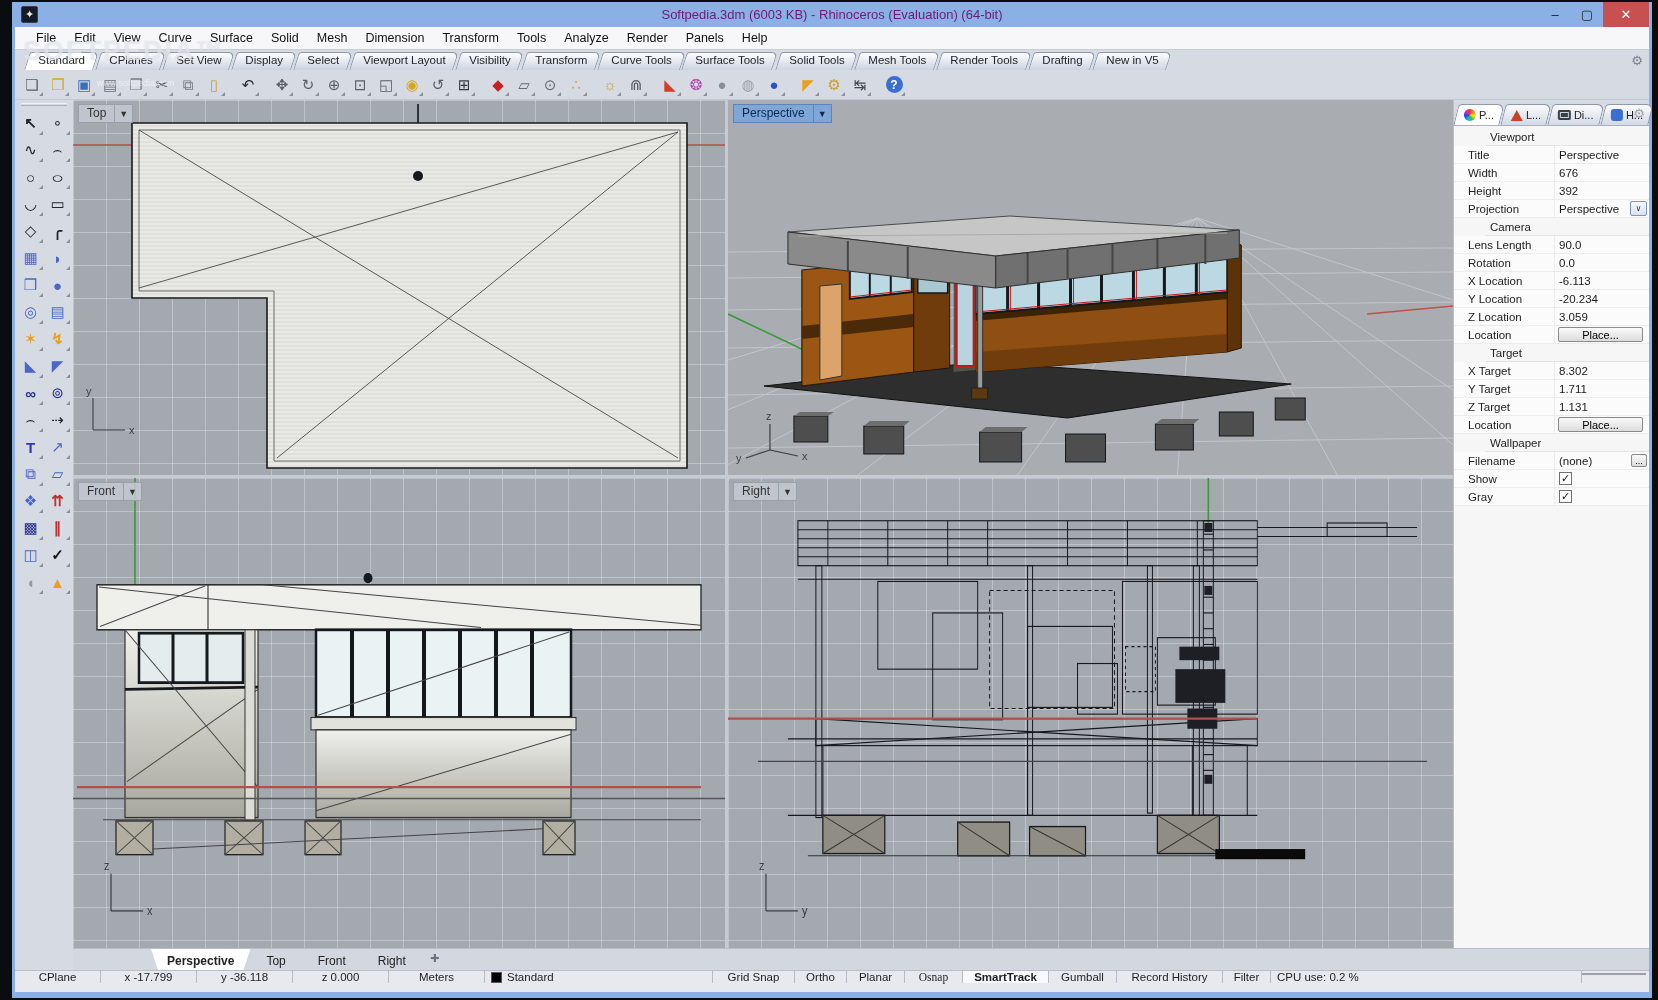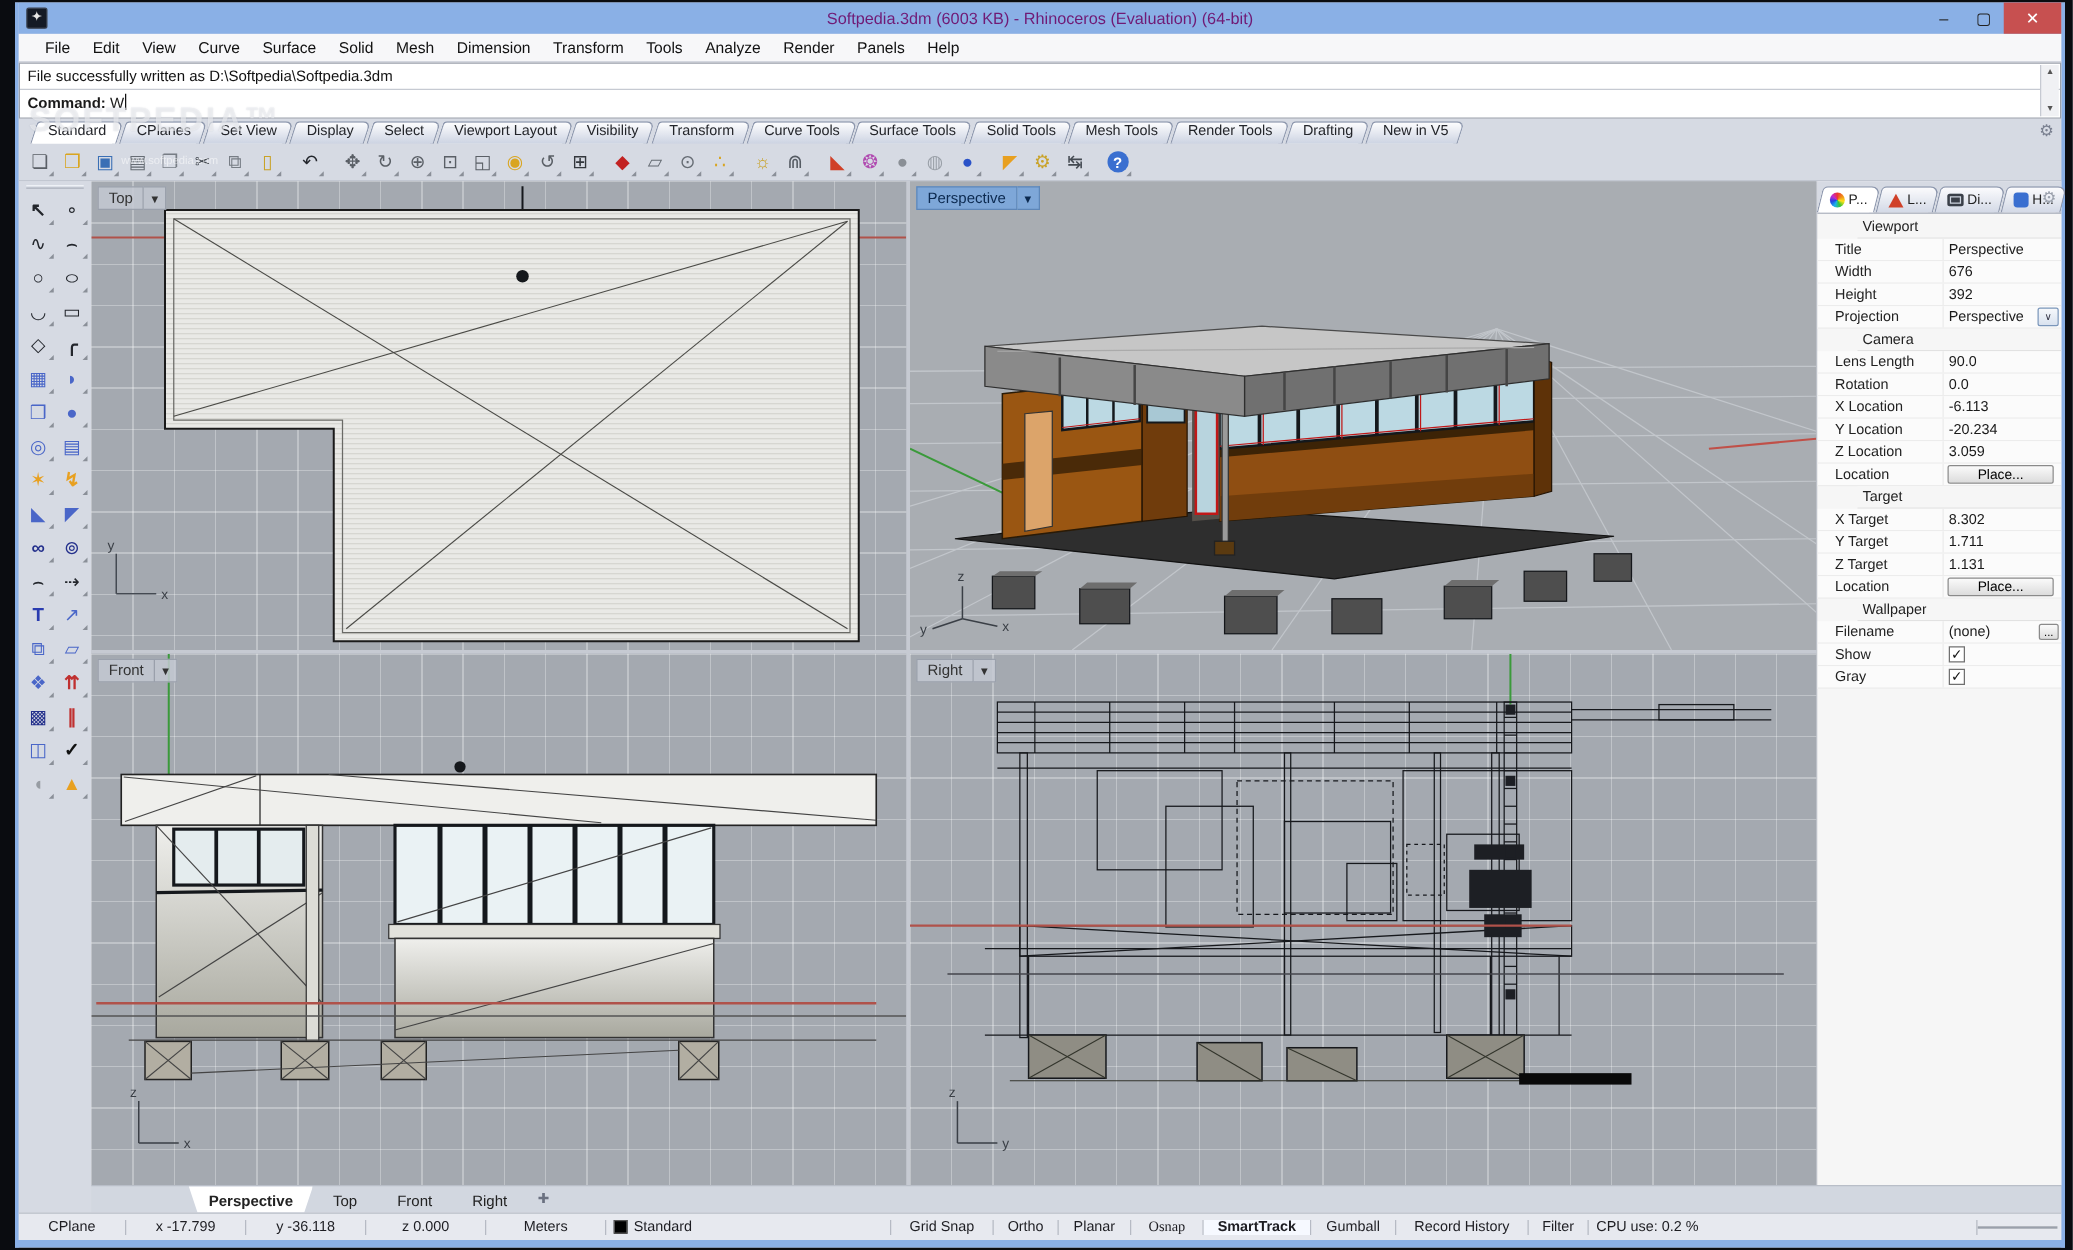--- a/index.html
+++ b/index.html
@@ -113,21 +113,21 @@
   .t-checkbox .pv-check{display:flex;width:13px;height:13px;margin-left:4px;background:#fff;border:1px solid #707070;
     align-items:center;justify-content:center;font-size:11px;font-weight:bold;color:#111;}
   .t-checkbox.checked .pv-check::after{content:"✓";}
   
   .vptab-row{height:22px;flex:none;background:#d2d7e0;border-top:1px solid #b9bec8;display:flex;align-items:stretch;padding-left:78px;}
   .vptab{padding:2px 16px 0 16px;font-size:12px;color:#222;position:relative;
     clip-path:polygon(0 0,100% 0,calc(100% - 7px) 100%,7px 100%);background:transparent;border:none;}
   .vptab.active{background:#fff;font-weight:bold;}
   .vptab-add{width:26px;font-size:11px;color:#6a7080;background:transparent;border:none;padding:0 0 2px 0;}
   
-  .statusbar{height:22px;flex:none;background:#e7e9ef;border-top:1px solid #b9bec8;display:flex;align-items:center;font-size:11.5px;overflow:hidden;}
+  .statusbar{height:22px;flex:none;background:#e7e9ef;border-top:1px solid #b9bec8;display:flex;align-items:flex-start;font-size:11.5px;overflow:hidden;}
   .seg{flex:none;display:flex;align-items:center;justify-content:center;padding:0 6px;border-right:1px solid #b6bac4;color:#1d1d22;white-space:nowrap;}
   .seg.flex{flex:1;justify-content:flex-start;}
   .seg.left{justify-content:flex-start;}
   .seg.bold{font-weight:bold;background:#f6f9ff;}
   .seg.sunken{background:#fff;border:1px solid #9aa0ab;margin:2px 3px 2px 0;}
   .seg .swatch-box{width:11px;height:11px;background:#000;border:1px solid #555;margin-right:5px;flex:none;display:none;}
   .seg.swatch .swatch-box{display:block;}
 </style>
 </head>
 <body>
@@ -155,31 +155,20 @@
       <span class="menu-item">Mesh</span>
       <span class="menu-item">Dimension</span>
       <span class="menu-item">Transform</span>
       <span class="menu-item">Tools</span>
       <span class="menu-item">Analyze</span>
       <span class="menu-item">Render</span>
       <span class="menu-item">Panels</span>
       <span class="menu-item">Help</span>
     </div>
 
-  <div class="cmd-wrap">
-    <div class="cmd-history">File successfully written as D:\Softpedia\Softpedia.3dm</div>
-    <div class="cmd-line">
-      <b>Command:</b>
-      <span> </span><span>W</span><span class="caret"></span>
-    </div>
-    <div class="cmd-scroll">
-      <span>▲</span>
-      <span>▼</span>
-    </div>
-  </div>
 
   <div class="ttab-row">
     <div class="watermark">SOFTPEDIA™</div>
     <div class="watermark-url">www.softpedia.com</div>
     <span style="display:contents">
       
     <span class="ttab active"><span>Standard</span></span><span class="ttab"><span>CPlanes</span></span><span class="ttab"><span>Set View</span></span><span class="ttab"><span>Display</span></span><span class="ttab"><span>Select</span></span><span class="ttab"><span>Viewport Layout</span></span><span class="ttab"><span>Visibility</span></span><span class="ttab"><span>Transform</span></span><span class="ttab"><span>Curve Tools</span></span><span class="ttab"><span>Surface Tools</span></span><span class="ttab"><span>Solid Tools</span></span><span class="ttab"><span>Mesh Tools</span></span><span class="ttab"><span>Render Tools</span></span><span class="ttab"><span>Drafting</span></span><span class="ttab"><span>New in V5</span></span></span>
     <span class="ttab-gear">⚙</span>
   </div>
 

